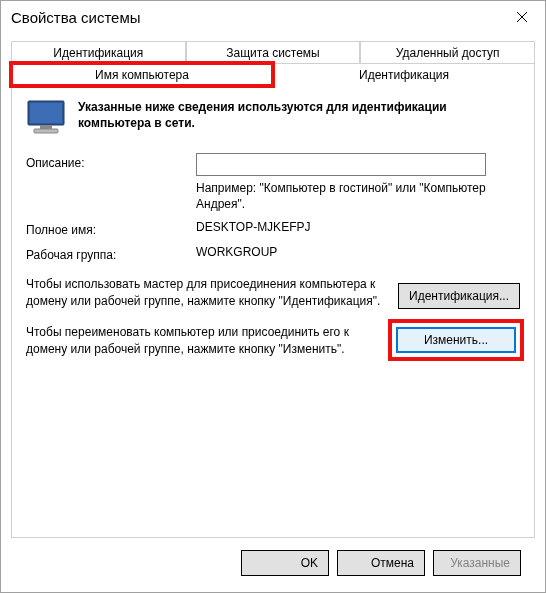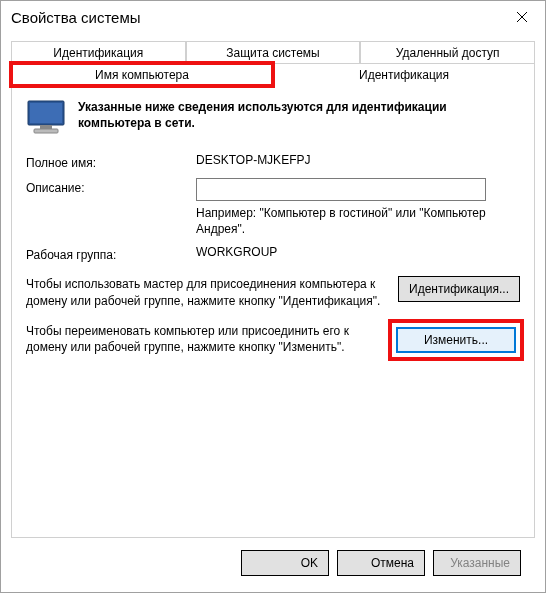--- a/index.html
+++ b/index.html
@@ -19,21 +19,21 @@
   .tab-body { border: 1px solid #d0d0d0; border-top: none; padding: 14px 14px 10px 14px; flex: 1; margin-top: -1px; }
   .highlight-red { outline: 4px solid #e11; outline-offset: -2px; }
   .intro { display: flex; gap: 12px; margin-bottom: 18px; }
   .intro-text { font-size: 12px; line-height: 1.35; font-weight: bold; }
   .monitor-icon { width: 40px; height: 36px; flex-shrink: 0; }
   .form-row { display: flex; align-items: flex-start; margin-bottom: 8px; font-size: 12px; }
   .form-label { width: 170px; padding-top: 3px; }
   .form-value { flex: 1; }
   .text-input { width: 290px; height: 23px; border: 1px solid #7a7a7a; font-size: 12px; padding: 2px 4px; }
   .hint { font-size: 12px; line-height: 1.35; margin-top: 4px; }
-  .section { display: flex; align-items: flex-start; gap: 12px; margin: 14px 0 6px 0; }
+  .section { display: flex; align-items: flex-end; gap: 12px; margin: 14px 0 6px 0; }
   .section-text { font-size: 12px; line-height: 1.35; flex: 1; }
   .win-btn { font-size: 12px; min-width: 120px; height: 26px; border: 1px solid #000000; background: #e1e1e1; cursor: pointer; padding: 0 10px; }
   .win-btn.focused { border: 2px solid #0078d7; background: #e5f1fb; padding: 0 9px; }
   .win-btn.disabled { color: #838383; cursor: default; }
   .bottom-bar { display: flex; justify-content: flex-end; gap: 8px; padding: 12px 14px 16px 0; }
   .bottom-bar .win-btn { min-width: 88px; text-align: right; }
   .change-wrap { padding: 4px; }
   .change-wrap.highlight-red { outline: 4px solid #e11; outline-offset: 0; }
 </style>
 </head>
@@ -67,30 +67,30 @@
       <svg class="monitor-icon" viewBox="0 0 40 36">
         <rect x="2" y="2" width="36" height="24" rx="1" fill="#2b5797" stroke="#1a3a66"></rect>
         <rect x="4" y="4" width="32" height="20" fill="#3d6db5"></rect>
         <rect x="14" y="26" width="12" height="4" fill="#888"></rect>
         <rect x="8" y="30" width="24" height="4" rx="1" fill="#bbb" stroke="#888"></rect>
       </svg>
       <div class="intro-text">Указанные ниже сведения используются для идентификации компьютера в сети.</div>
     </div>
 
     <div class="form-row">
-      <div class="form-label">Полное имя:</div>
-      <div class="form-value">DESKTOP-MJKEFPJ</div>
-    </div>
-
-    <div class="form-row">
       <div class="form-label">Описание:</div>
       <div class="form-value">
         <input type="text" class="text-input" value="" style="">
         <div class="hint">Например: "Компьютер в гостиной" или "Компьютер Андрея".</div>
       </div>
+    </div>
+
+    <div class="form-row">
+      <div class="form-label">Полное имя:</div>
+      <div class="form-value">DESKTOP-MJKEFPJ</div>
     </div>
 
     <div class="form-row">
       <div class="form-label">Рабочая группа:</div>
       <div class="form-value">WORKGROUP</div>
     </div>
 
     <div class="section">
       <div class="section-text">Чтобы использовать мастер для присоединения компьютера к домену или рабочей группе, нажмите кнопку "Идентификация".</div>
       <button class="win-btn">Идентификация...</button>

